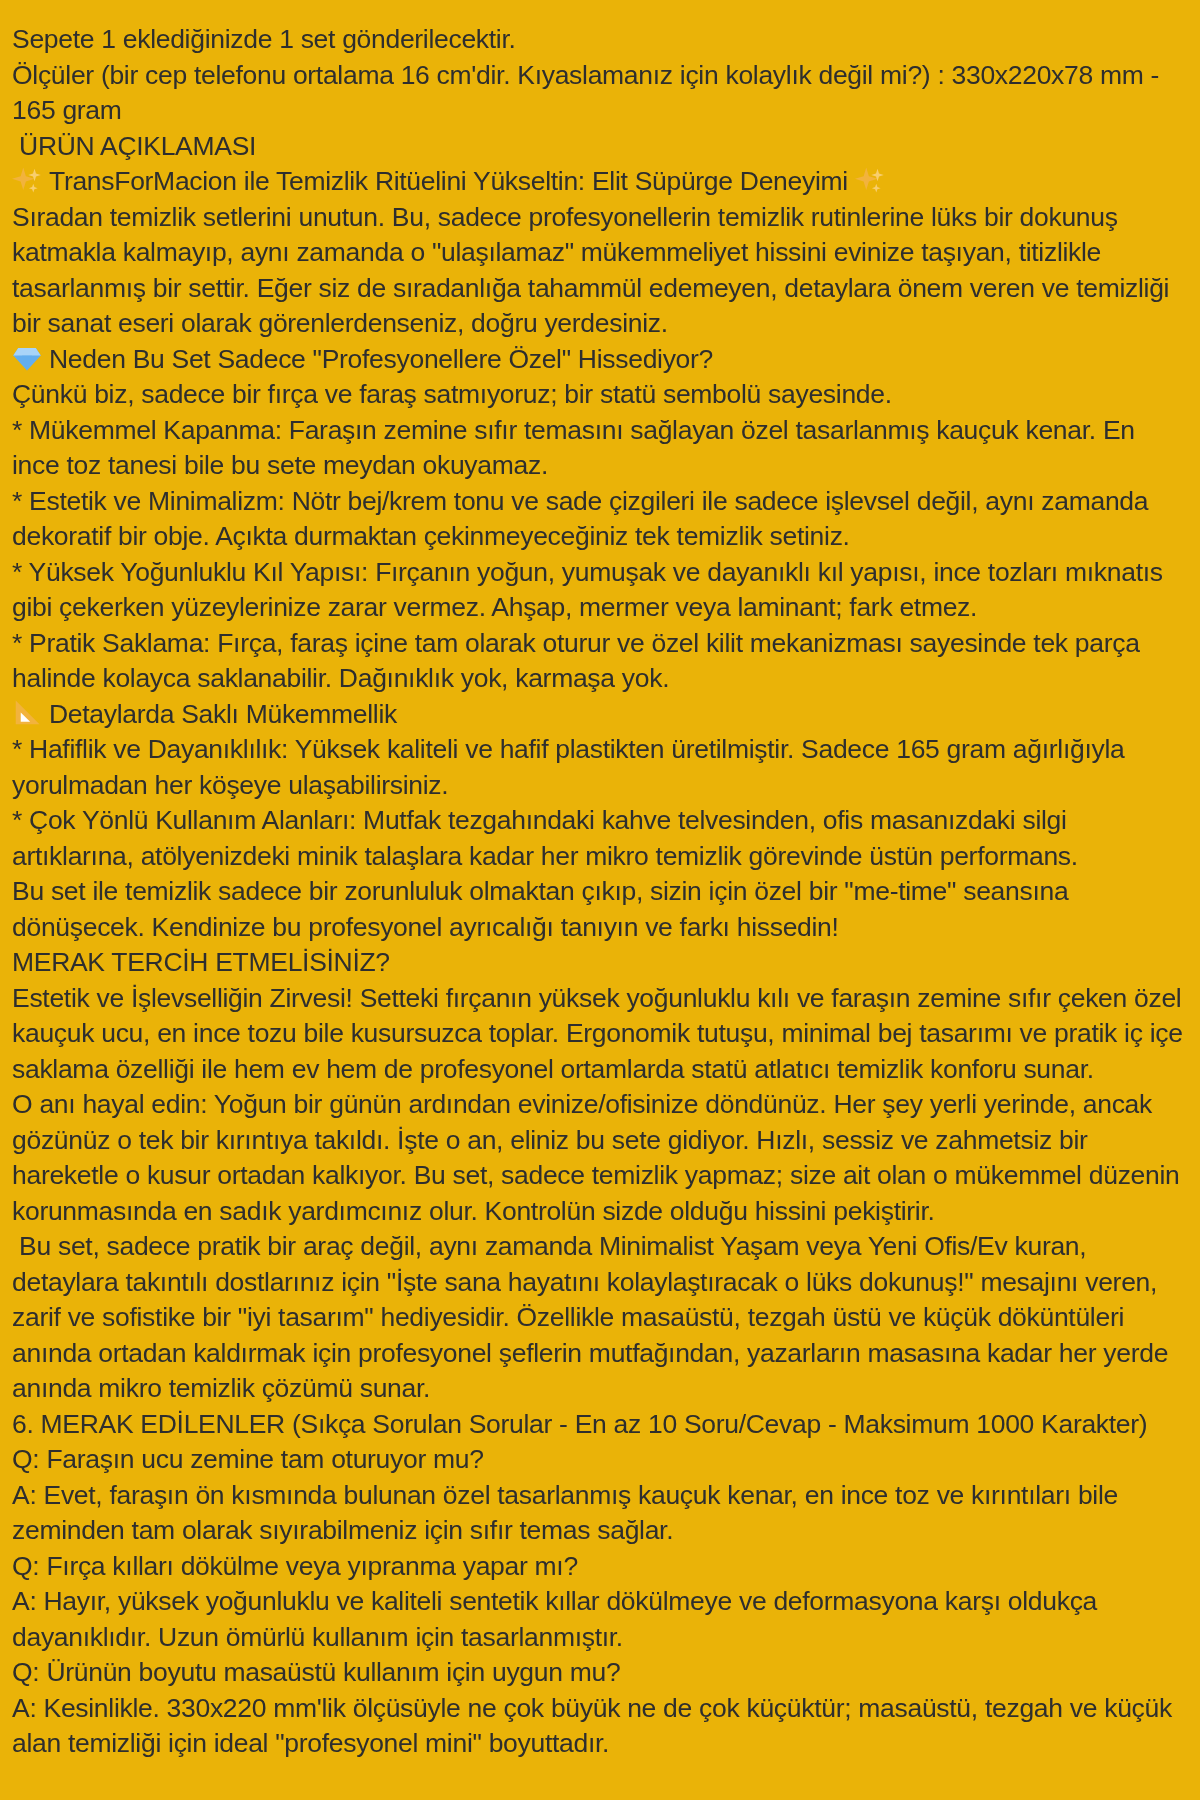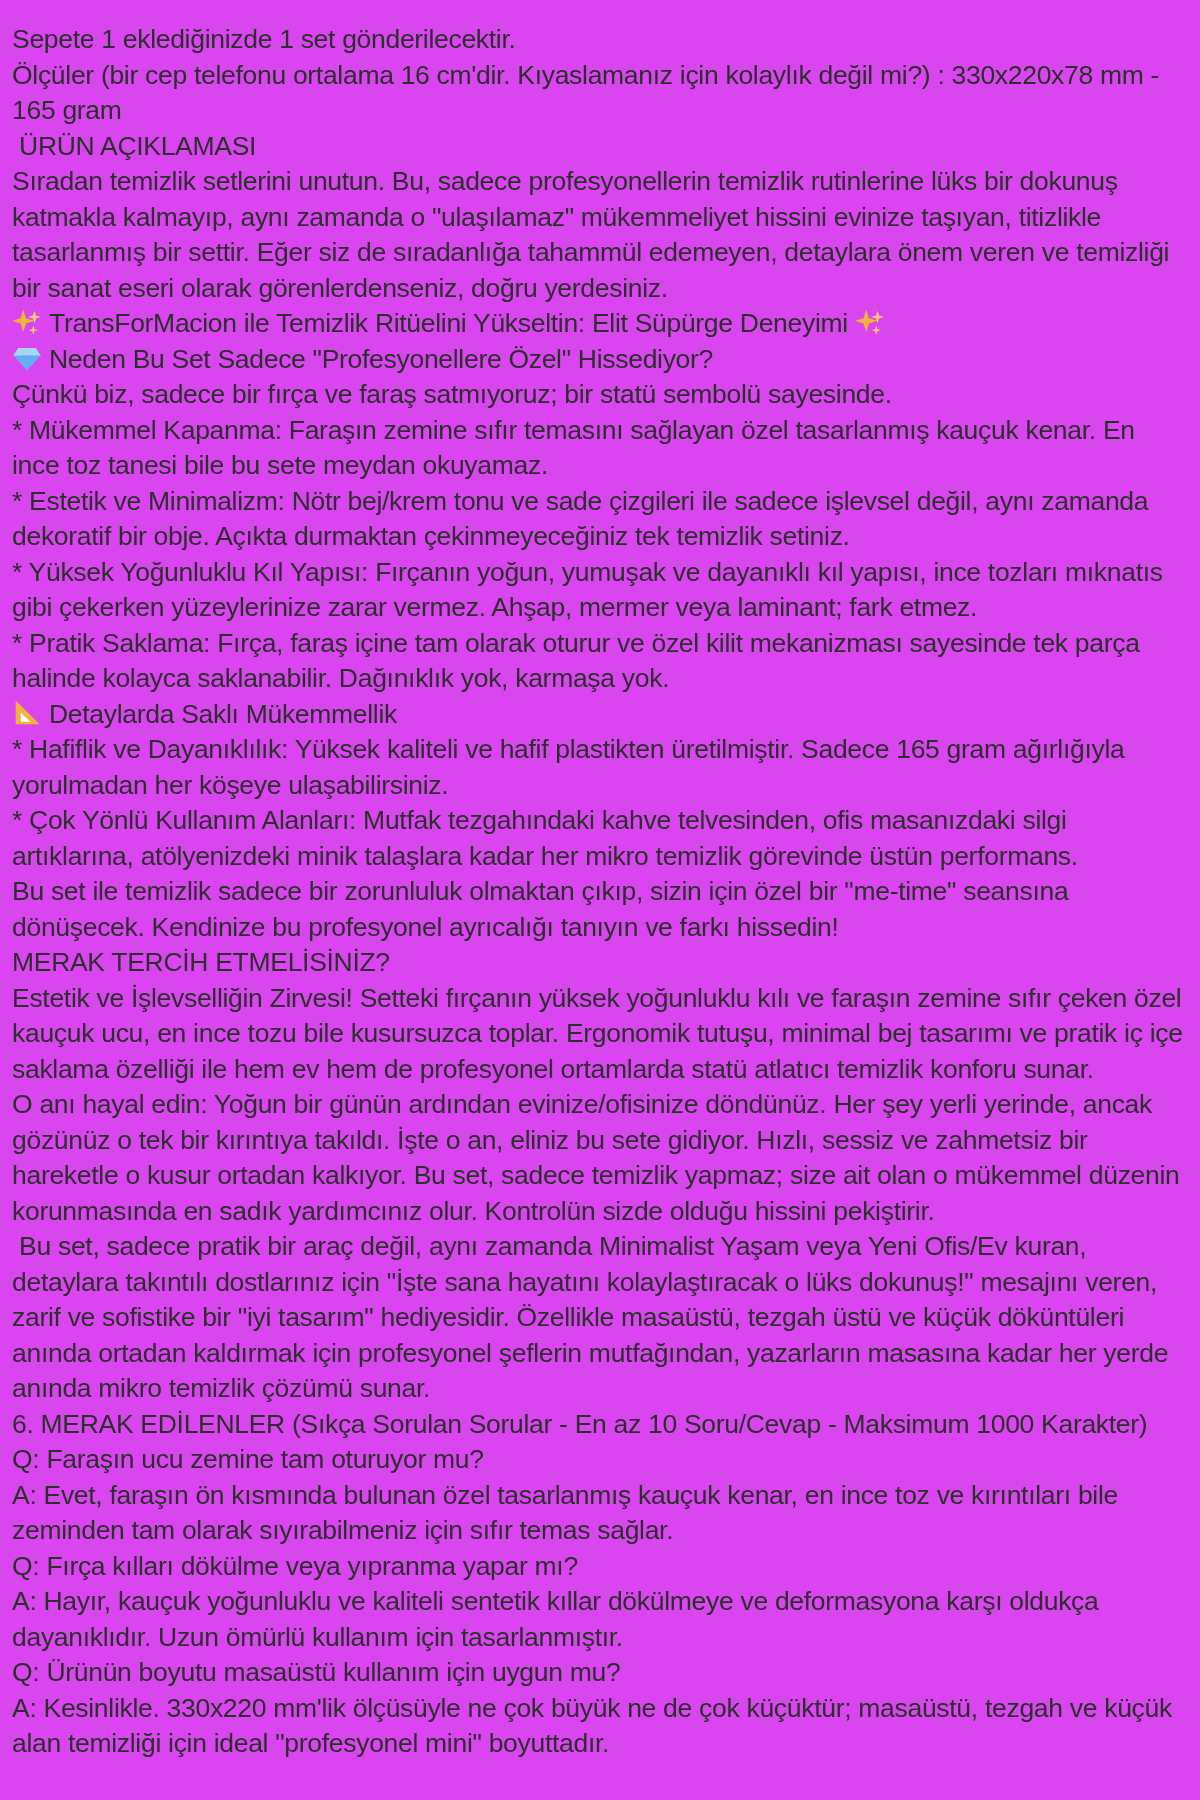--- a/index.html
+++ b/index.html
@@ -13,21 +13,21 @@
   .doc {
     box-sizing: border-box;
     width: 1200px;
     height: 1800px;
     padding: 22px 14px 0 12px;
     font-family: "Liberation Sans", "DejaVu Sans", sans-serif;
     font-size: 26.5px;
     line-height: 35.5px;
     letter-spacing: -0.3px;
     color: #2e2e2e;
-    background: #d946ef;
+    background: #eab308;
   }
   .para {
     margin: 0;
     white-space: pre-wrap;
     word-wrap: break-word;
   }
   .inline-icon {
     display: inline-block;
     width: 30px;
     height: 30px;
@@ -37,30 +37,30 @@
   .inline-icon.end { margin-left: 7px; }
   .inline-icon svg { width: 100%; height: 100%; display: block; }
 </style>
 </head>
 <body>
 
 <div class="doc">
     <div class="para"><span>Sepete 1 eklediğinizde 1 set gönderilecektir.</span></div>
     <div class="para"><span>Ölçüler (bir cep telefonu ortalama 16 cm'dir. Kıyaslamanız için kolaylık değil mi?) : 330x220x78 mm - 165 gram</span></div>
     <div class="para"><span> ÜRÜN AÇIKLAMASI</span></div>
-    <div class="para"><span>Sıradan temizlik setlerini unutun. Bu, sadece profesyonellerin temizlik rutinlerine lüks bir dokunuş katmakla kalmayıp, aynı zamanda o "ulaşılamaz" mükemmeliyet hissini evinize taşıyan, titizlikle tasarlanmış bir settir. Eğer siz de sıradanlığa tahammül edemeyen, detaylara önem veren ve temizliği bir sanat eseri olarak görenlerdenseniz, doğru yerdesiniz.</span></div>
     <div class="para"><span class="inline-icon start"><svg viewBox="0 0 24 24" xmlns="http://www.w3.org/2000/svg">
           <path fill="#F2B33D" d="M9 2 L11.1 8.9 L18 11 L11.1 13.1 L9 20 L6.9 13.1 L0 11 L6.9 8.9 Z"></path>
           <path fill="#F8CE6E" d="M18 3 L19.2 6.8 L23 8 L19.2 9.2 L18 13 L16.8 9.2 L13 8 L16.8 6.8 Z"></path>
           <path fill="#F8CE6E" d="M17 15 L17.9 17.6 L20.5 18.5 L17.9 19.4 L17 22 L16.1 19.4 L13.5 18.5 L16.1 17.6 Z"></path>
         </svg></span><span>TransForMacion ile Temizlik Ritüelini Yükseltin: Elit Süpürge Deneyimi</span><span class="inline-icon end"><svg viewBox="0 0 24 24" xmlns="http://www.w3.org/2000/svg">
           <path fill="#F2B33D" d="M9 2 L11.1 8.9 L18 11 L11.1 13.1 L9 20 L6.9 13.1 L0 11 L6.9 8.9 Z"></path>
           <path fill="#F8CE6E" d="M18 3 L19.2 6.8 L23 8 L19.2 9.2 L18 13 L16.8 9.2 L13 8 L16.8 6.8 Z"></path>
           <path fill="#F8CE6E" d="M17 15 L17.9 17.6 L20.5 18.5 L17.9 19.4 L17 22 L16.1 19.4 L13.5 18.5 L16.1 17.6 Z"></path>
         </svg></span></div>
+    <div class="para"><span>Sıradan temizlik setlerini unutun. Bu, sadece profesyonellerin temizlik rutinlerine lüks bir dokunuş katmakla kalmayıp, aynı zamanda o "ulaşılamaz" mükemmeliyet hissini evinize taşıyan, titizlikle tasarlanmış bir settir. Eğer siz de sıradanlığa tahammül edemeyen, detaylara önem veren ve temizliği bir sanat eseri olarak görenlerdenseniz, doğru yerdesiniz.</span></div>
     <div class="para"><span class="inline-icon start"><svg viewBox="0 0 24 24" xmlns="http://www.w3.org/2000/svg">
           <polygon fill="#63AEEF" points="5,4 19,4 23,10 12,22 1,10"></polygon>
           <polygon fill="#A8D4F8" points="5,4 19,4 23,10 1,10"></polygon>
           <polygon fill="#63AEEF" points="8,10 16,10 12,22" opacity="0.55"></polygon>
         </svg></span><span>Neden Bu Set Sadece "Profesyonellere Özel" Hissediyor?</span></div>
     <div class="para"><span>Çünkü biz, sadece bir fırça ve faraş satmıyoruz; bir statü sembolü sayesinde.</span></div>
     <div class="para"><span>* Mükemmel Kapanma: Faraşın zemine sıfır temasını sağlayan özel tasarlanmış kauçuk kenar. En ince toz tanesi bile bu sete meydan okuyamaz.</span></div>
     <div class="para"><span>* Estetik ve Minimalizm: Nötr bej/krem tonu ve sade çizgileri ile sadece işlevsel değil, aynı zamanda dekoratif bir obje. Açıkta durmaktan çekinmeyeceğiniz tek temizlik setiniz.</span></div>
     <div class="para"><span>* Yüksek Yoğunluklu Kıl Yapısı: Fırçanın yoğun, yumuşak ve dayanıklı kıl yapısı, ince tozları mıknatıs gibi çekerken yüzeylerinize zarar vermez. Ahşap, mermer veya laminant; fark etmez.</span></div>
     <div class="para"><span>* Pratik Saklama: Fırça, faraş içine tam olarak oturur ve özel kilit mekanizması sayesinde tek parça halinde kolayca saklanabilir. Dağınıklık yok, karmaşa yok.</span></div>
@@ -72,16 +72,16 @@
     <div class="para"><span>* Çok Yönlü Kullanım Alanları: Mutfak tezgahındaki kahve telvesinden, ofis masanızdaki silgi artıklarına, atölyenizdeki minik talaşlara kadar her mikro temizlik görevinde üstün performans.</span></div>
     <div class="para"><span>Bu set ile temizlik sadece bir zorunluluk olmaktan çıkıp, sizin için özel bir "me-time" seansına dönüşecek. Kendinize bu profesyonel ayrıcalığı tanıyın ve farkı hissedin!</span></div>
     <div class="para"><span>MERAK TERCİH ETMELİSİNİZ?</span></div>
     <div class="para"><span>Estetik ve İşlevselliğin Zirvesi! Setteki fırçanın yüksek yoğunluklu kılı ve faraşın zemine sıfır çeken özel kauçuk ucu, en ince tozu bile kusursuzca toplar. Ergonomik tutuşu, minimal bej tasarımı ve pratik iç içe saklama özelliği ile hem ev hem de profesyonel ortamlarda statü atlatıcı temizlik konforu sunar.</span></div>
     <div class="para"><span>O anı hayal edin: Yoğun bir günün ardından evinize/ofisinize döndünüz. Her şey yerli yerinde, ancak gözünüz o tek bir kırıntıya takıldı. İşte o an, eliniz bu sete gidiyor. Hızlı, sessiz ve zahmetsiz bir hareketle o kusur ortadan kalkıyor. Bu set, sadece temizlik yapmaz; size ait olan o mükemmel düzenin korunmasında en sadık yardımcınız olur. Kontrolün sizde olduğu hissini pekiştirir.</span></div>
     <div class="para"><span> Bu set, sadece pratik bir araç değil, aynı zamanda Minimalist Yaşam veya Yeni Ofis/Ev kuran, detaylara takıntılı dostlarınız için "İşte sana hayatını kolaylaştıracak o lüks dokunuş!" mesajını veren, zarif ve sofistike bir "iyi tasarım" hediyesidir. Özellikle masaüstü, tezgah üstü ve küçük döküntüleri anında ortadan kaldırmak için profesyonel şeflerin mutfağından, yazarların masasına kadar her yerde anında mikro temizlik çözümü sunar.</span></div>
     <div class="para"><span>6. MERAK EDİLENLER (Sıkça Sorulan Sorular - En az 10 Soru/Cevap - Maksimum 1000 Karakter)</span></div>
     <div class="para"><span>Q: Faraşın ucu zemine tam oturuyor mu?</span></div>
     <div class="para"><span>A: Evet, faraşın ön kısmında bulunan özel tasarlanmış kauçuk kenar, en ince toz ve kırıntıları bile zeminden tam olarak sıyırabilmeniz için sıfır temas sağlar.</span></div>
     <div class="para"><span>Q: Fırça kılları dökülme veya yıpranma yapar mı?</span></div>
-    <div class="para"><span>A: Hayır, kauçuk yoğunluklu ve kaliteli sentetik kıllar dökülmeye ve deformasyona karşı oldukça dayanıklıdır. Uzun ömürlü kullanım için tasarlanmıştır.</span></div>
+    <div class="para"><span>A: Hayır, yüksek yoğunluklu ve kaliteli sentetik kıllar dökülmeye ve deformasyona karşı oldukça dayanıklıdır. Uzun ömürlü kullanım için tasarlanmıştır.</span></div>
     <div class="para"><span>Q: Ürünün boyutu masaüstü kullanım için uygun mu?</span></div>
     <div class="para"><span>A: Kesinlikle. 330x220 mm'lik ölçüsüyle ne çok büyük ne de çok küçüktür; masaüstü, tezgah ve küçük alan temizliği için ideal "profesyonel mini" boyuttadır.</span></div>
   </div>
 
 </body></html>

